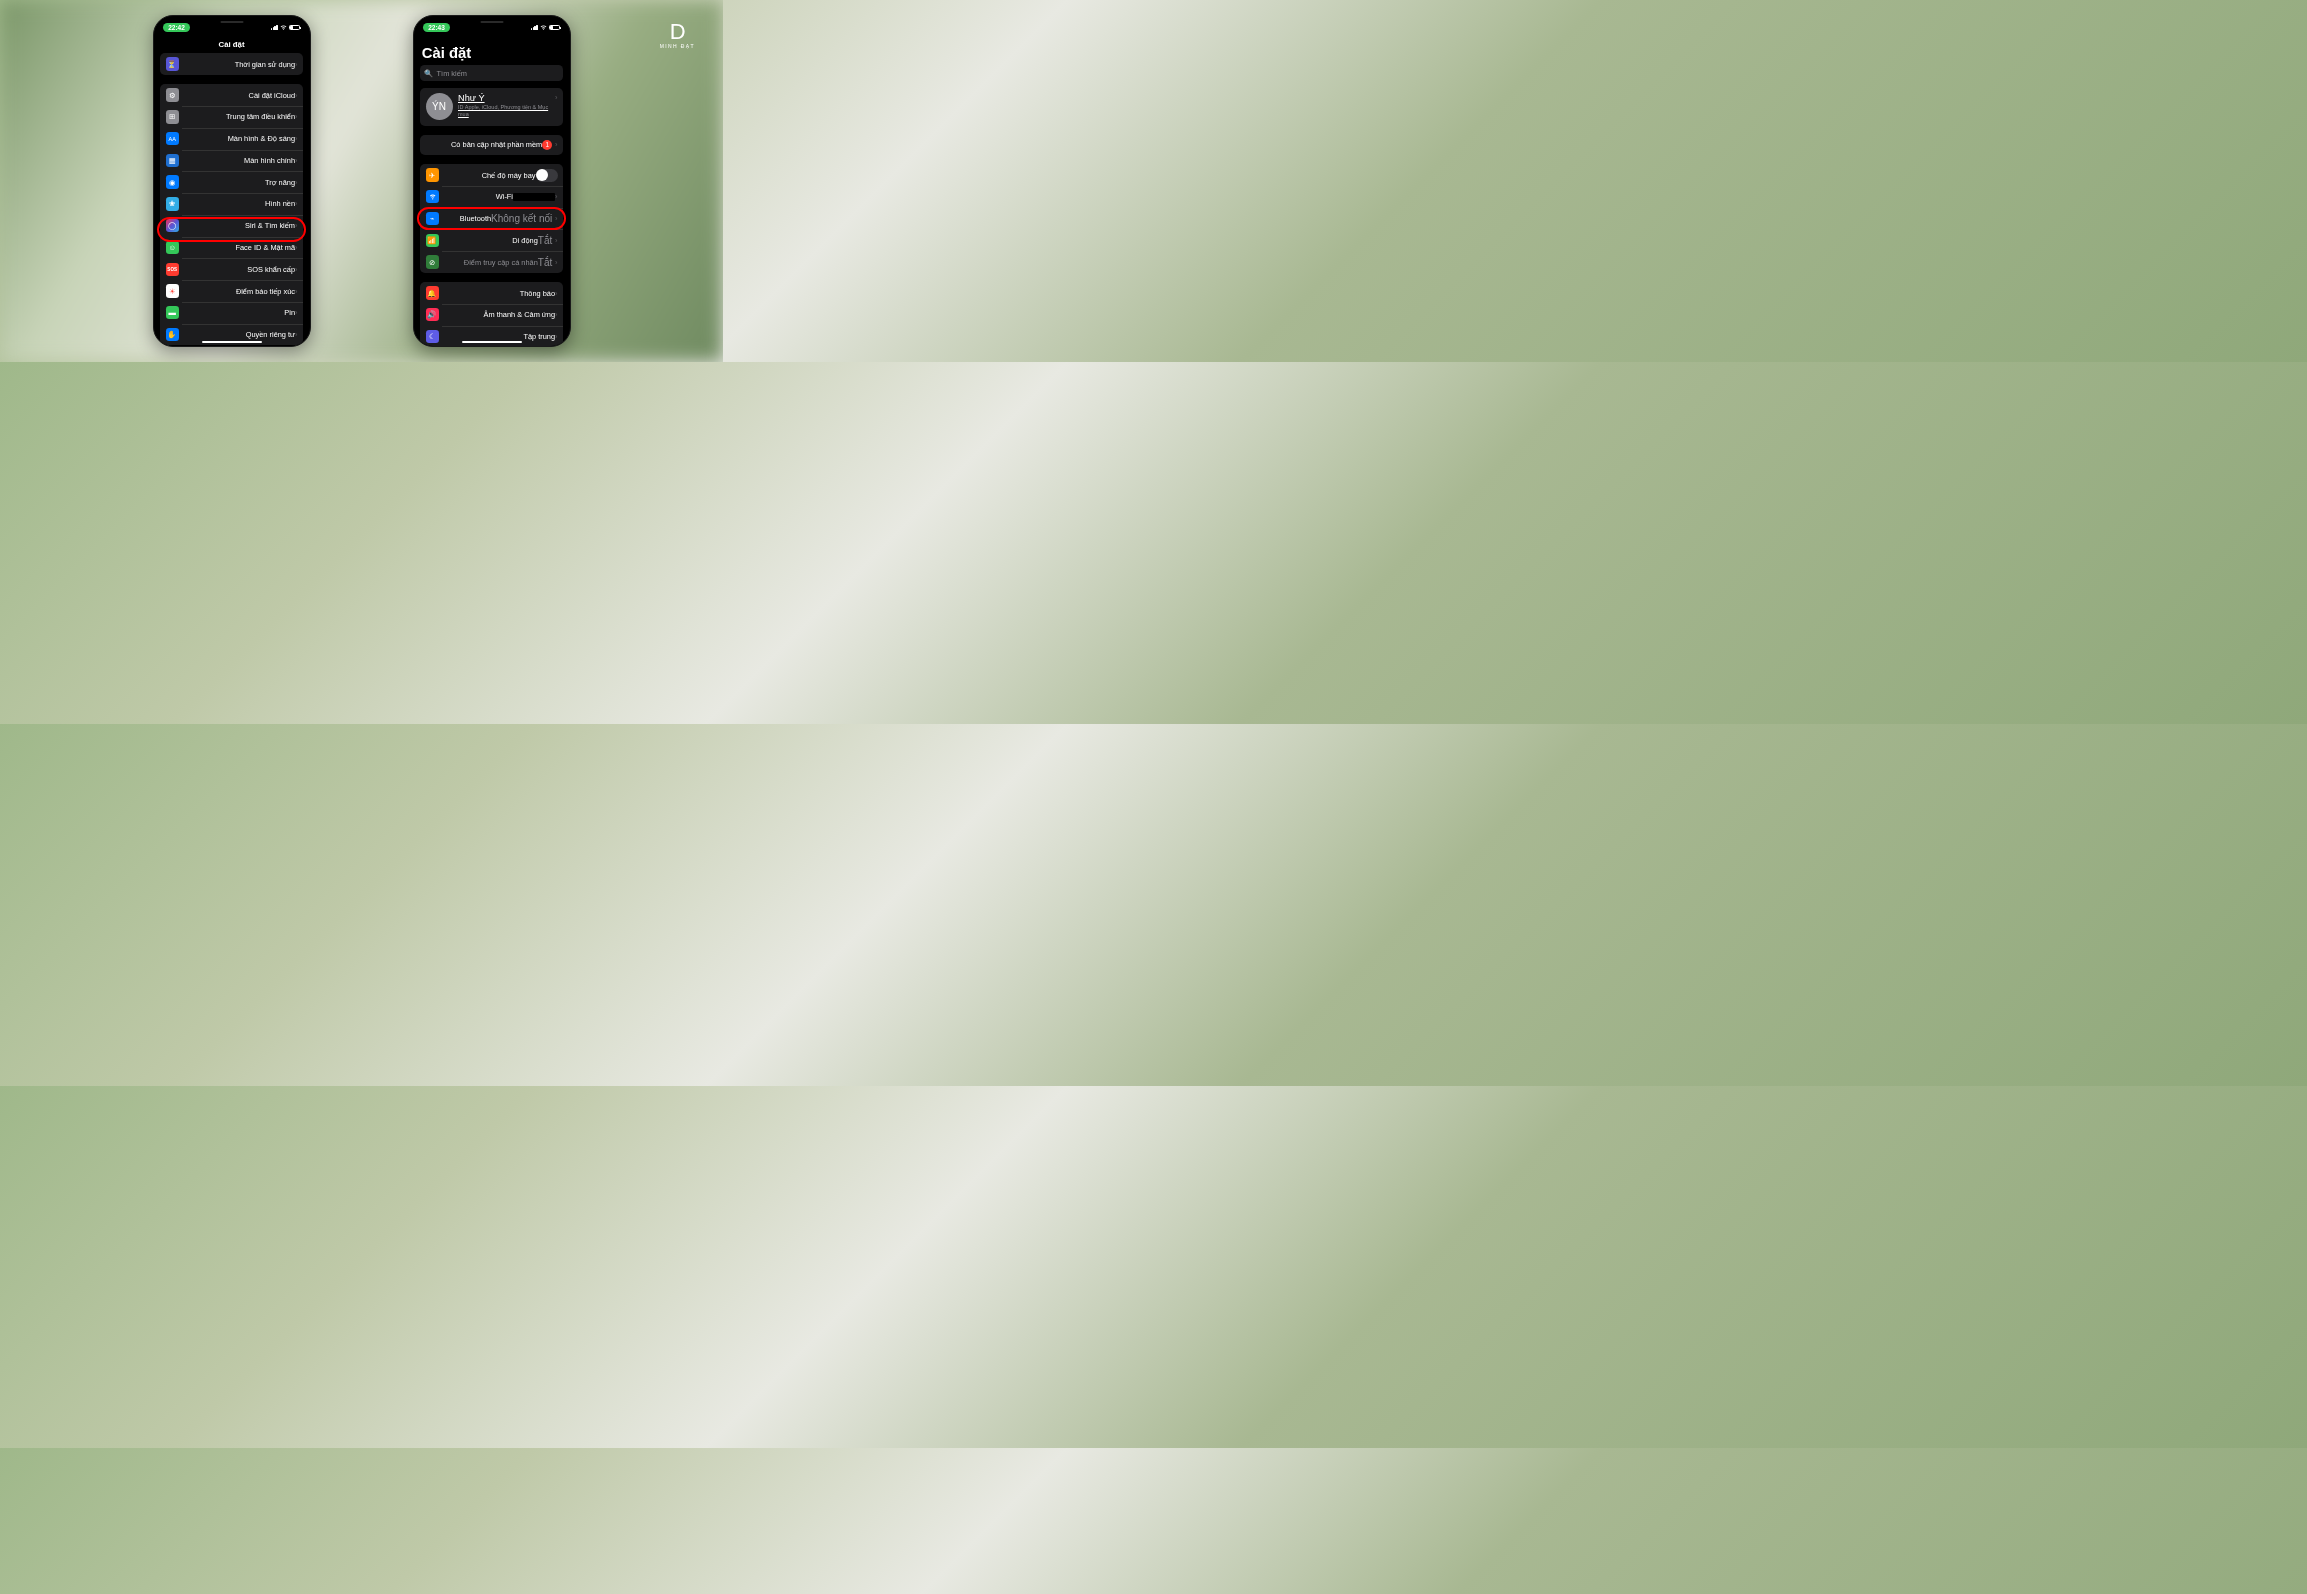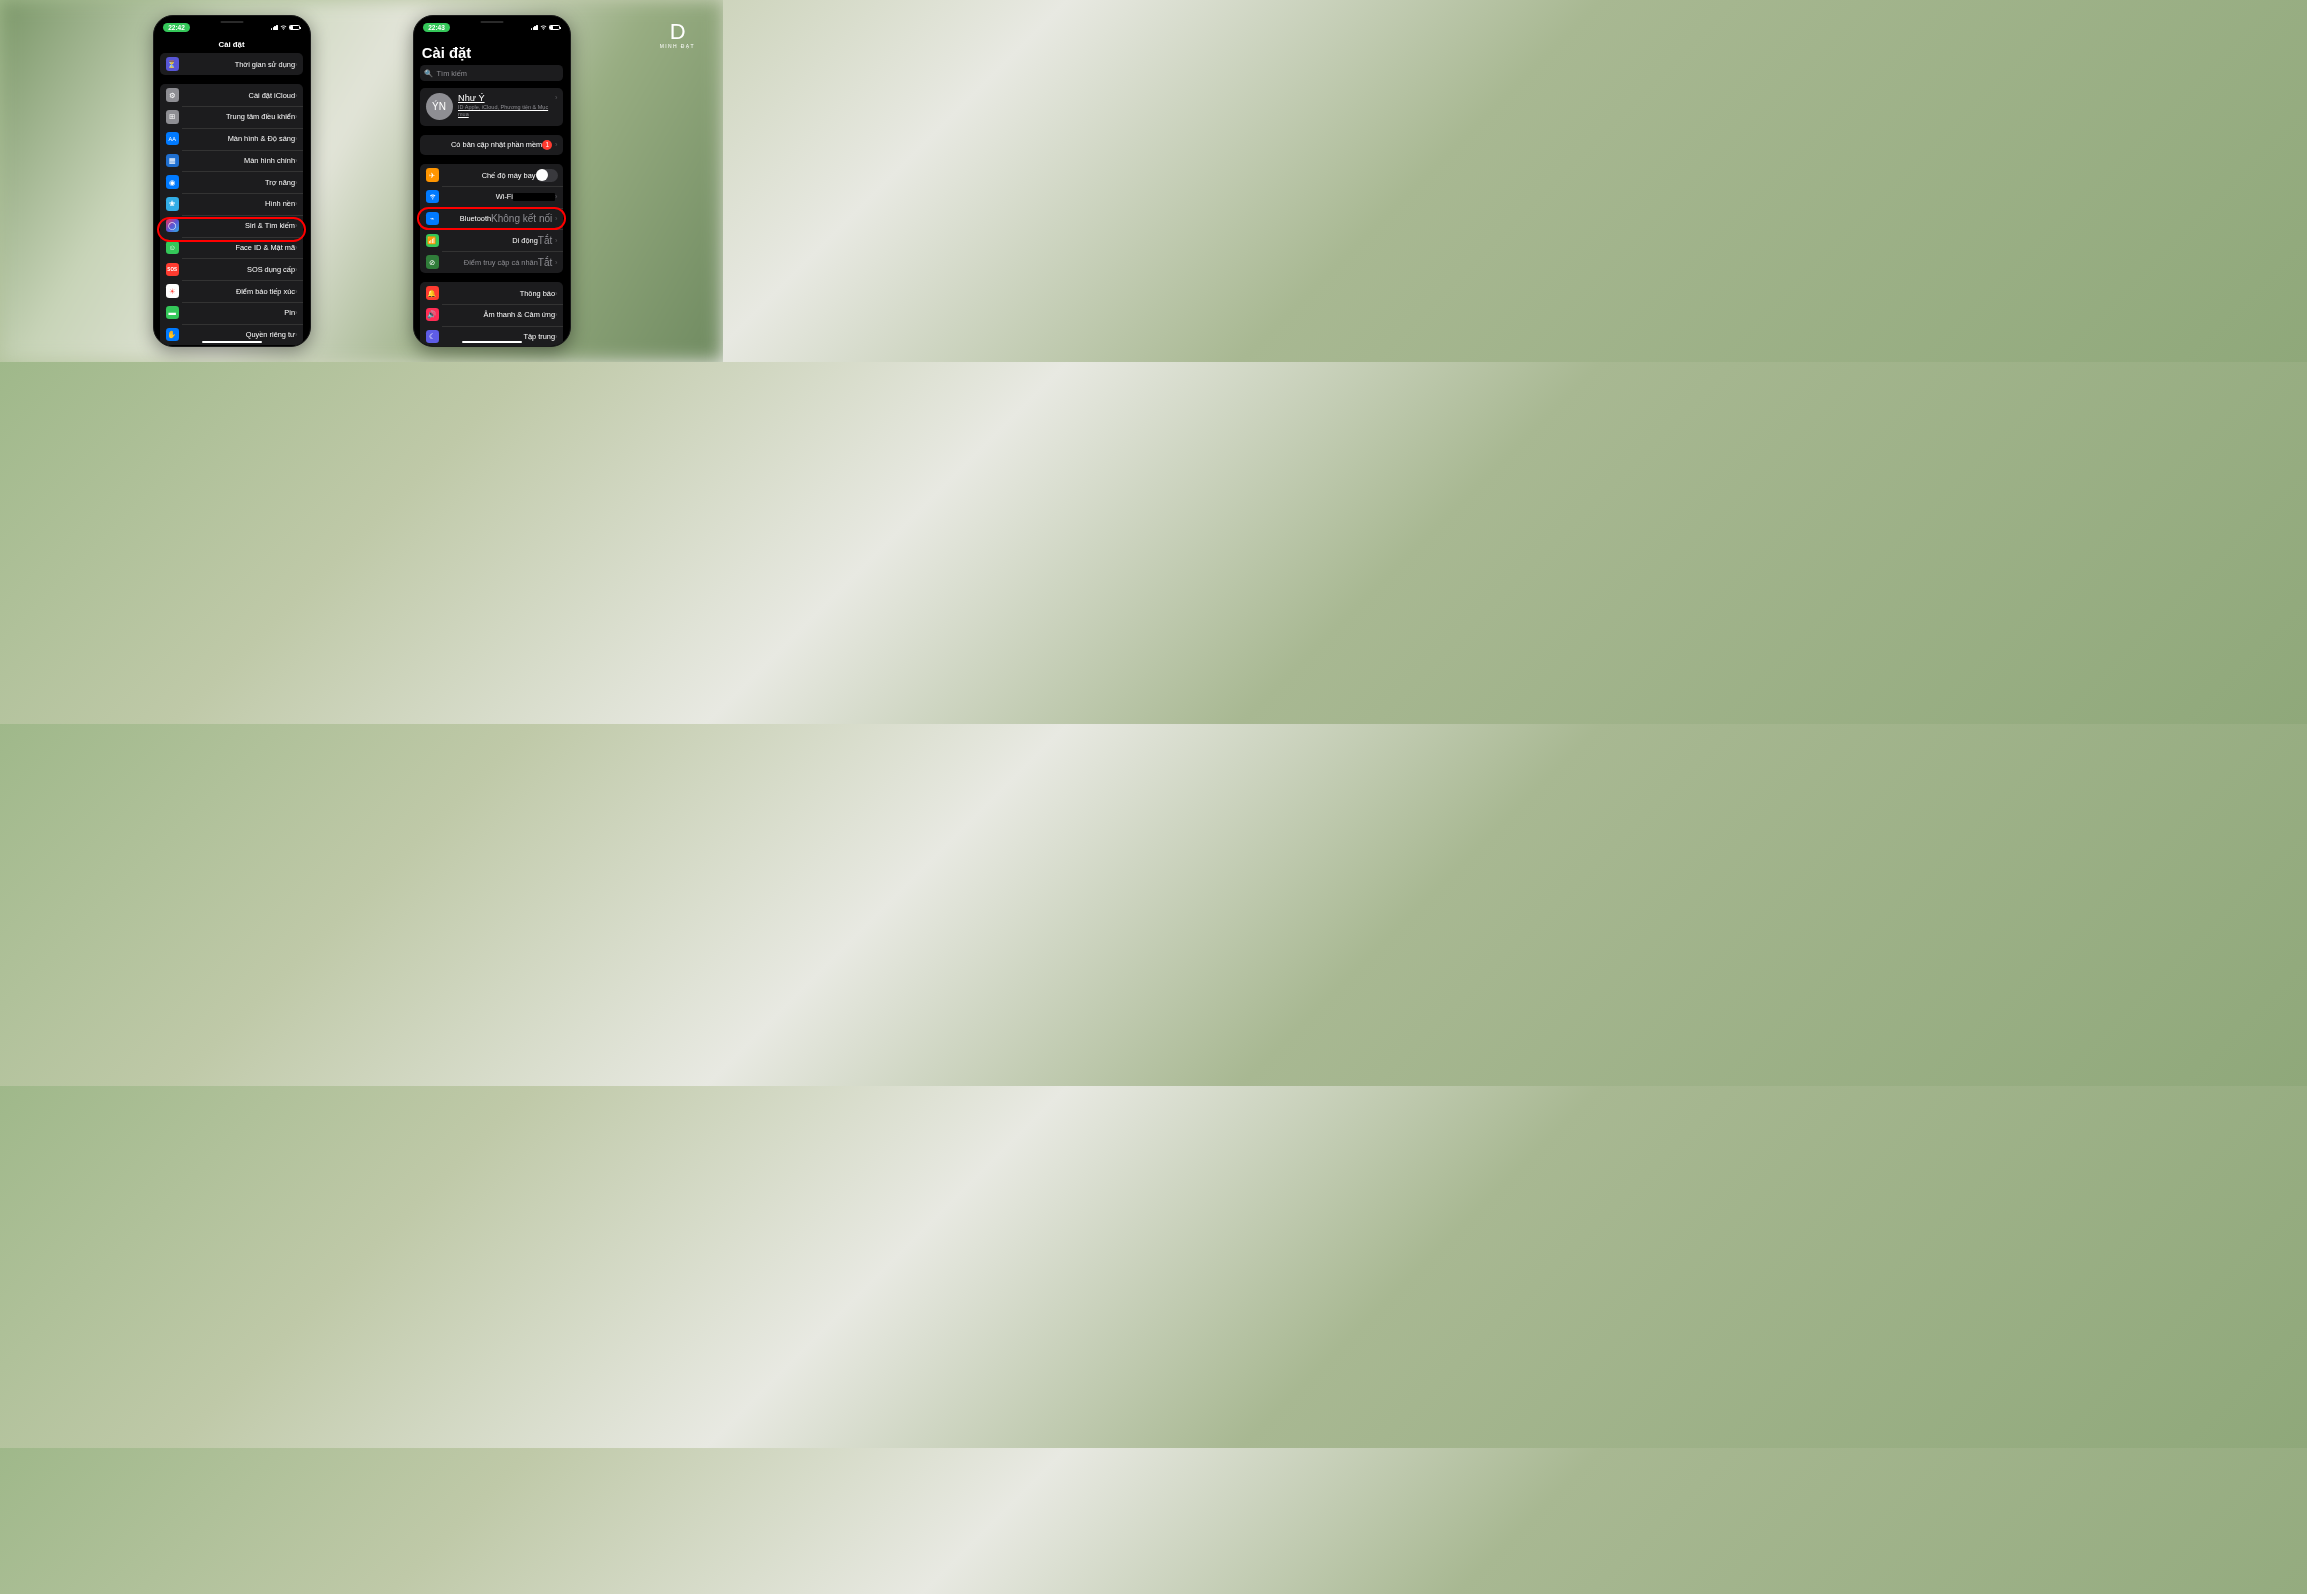--- a/index.html
+++ b/index.html
@@ -130,21 +130,21 @@
         <div class="row-label">Siri &amp; Tìm kiếm</div>
         <div class="chev">›</div>
       </div>
       <div class="row">
         <div class="row-icon" style="background:#34c759">☺</div>
         <div class="row-label">Face ID &amp; Mật mã</div>
         <div class="chev">›</div>
       </div>
       <div class="row">
         <div class="row-icon" style="background:#ff3b30;font-size:4.6px;font-weight:700">SOS</div>
-        <div class="row-label">SOS dụng cấp</div>
+        <div class="row-label">SOS khẩn cấp</div>
         <div class="chev">›</div>
       </div>
       <div class="row">
         <div class="row-icon" style="background:#fff;color:#ff3b30">☀</div>
         <div class="row-label">Điểm báo tiếp xúc</div>
         <div class="chev">›</div>
       </div>
       <div class="row">
         <div class="row-icon" style="background:#34c759">▬</div>
         <div class="row-label">Pin</div>

